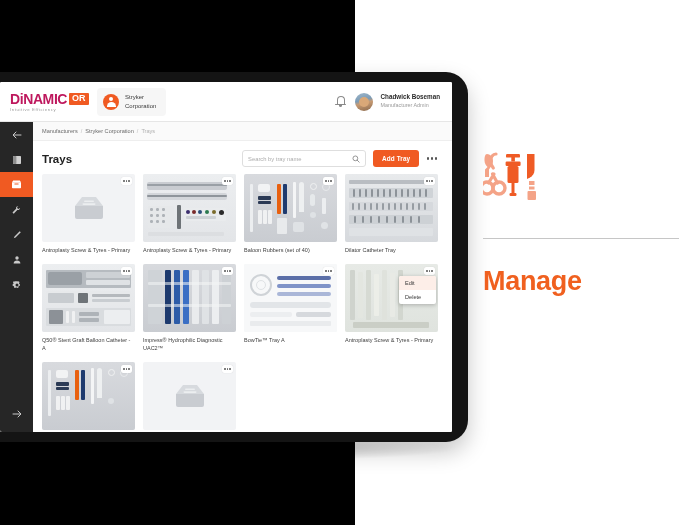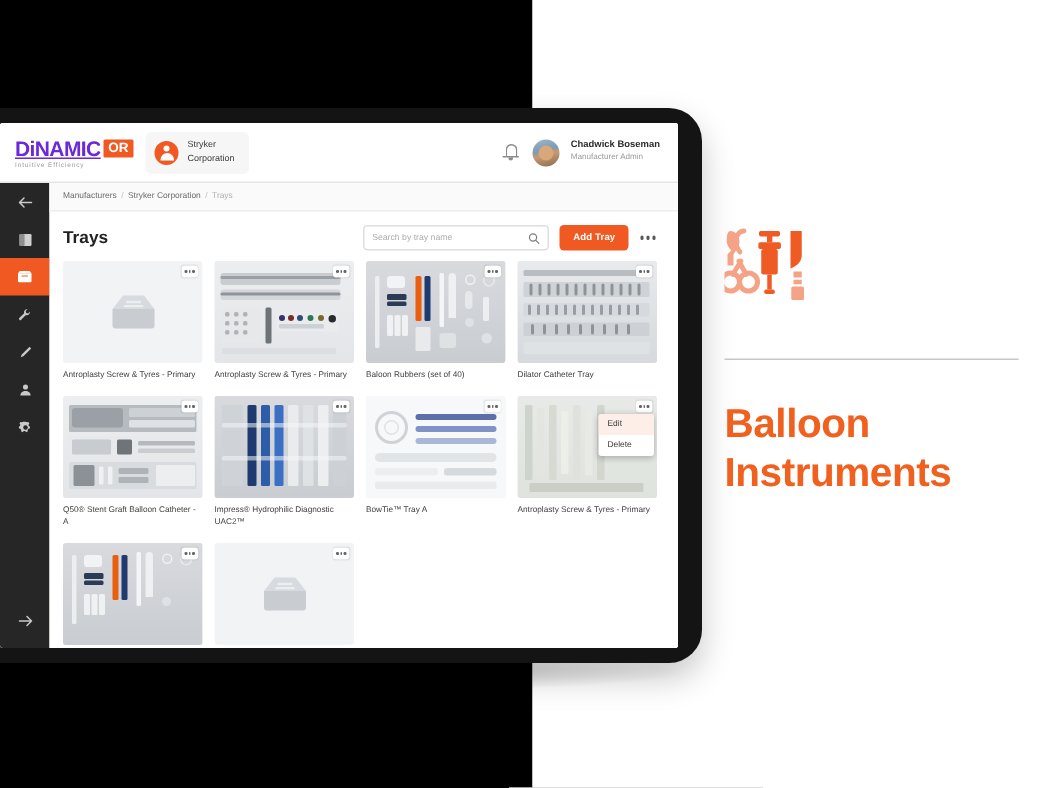--- a/index.html
+++ b/index.html
@@ -49,21 +49,21 @@
   .topbar {
     position:absolute; left:0; top:0; width:452px; height:40px;
     background:#ffffff; border-bottom:1px solid #e6e6e6;
     display:flex; align-items:center;
   }
   .logo-block { width:85px; padding-left:10px; }
   .logo-line { display:flex; align-items:center; }
   .logo-word {
     font-family:"Liberation Sans", sans-serif;
     font-weight:bold; font-size:14px; letter-spacing:-0.4px;
-    color:#6d28d9; line-height:1;text-decoration:underline;
+    color:#be185d; line-height:1;
   }
   .logo-badge {
     background:#f05a22; color:#fff; font-weight:bold; font-size:9px;
     padding:1px 3px 2px 3px; margin-left:2px; border-radius:1px; line-height:1;
   }
   .logo-tag {
     font-size:4.3px; color:#9a9a9a; letter-spacing:0.6px; margin-top:1px;
   }
   .org-chip {
     margin-left:12px; height:28px; background:#f6f6f6; border-radius:4px;
@@ -664,18 +664,17 @@
 
       <path d="M44 2h7.5v16c0 3.5-2 6-4.5 7.5L44 27z" fill="#ef5b25"></path>
       <rect x="46" y="29" width="5.5" height="4" fill="#f4a387"></rect>
       <rect x="46" y="34.5" width="5.5" height="3" fill="#f4a387"></rect>
       <rect x="44.5" y="39" width="8.5" height="9" rx="1" fill="#f4a387"></rect>
     </svg>
 
     <div class="promo-rule"></div>
 
     <div class="promo-title">
-      <div>Balloon</div>
-      <div>Instruments</div>
+      <div>Manage</div>
     </div>
   </div>
 
 </div>
 
 </body></html>

